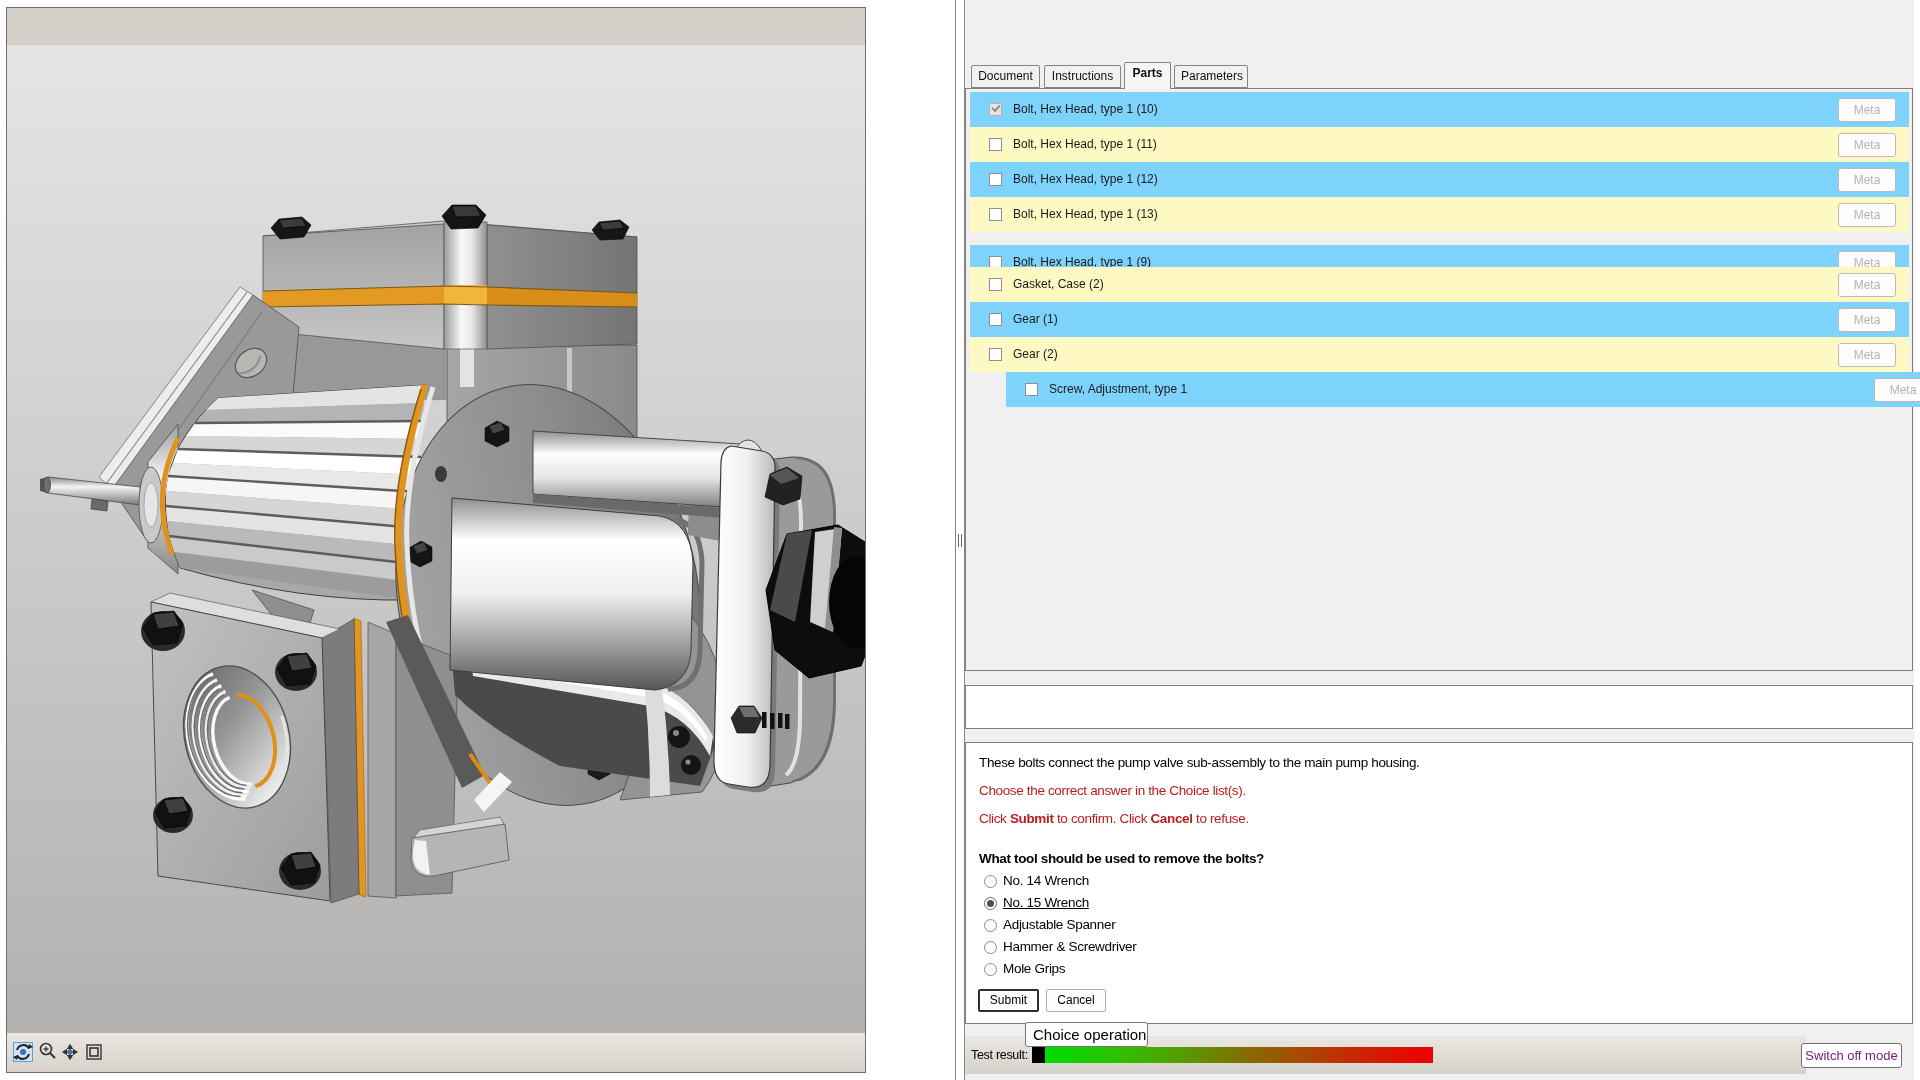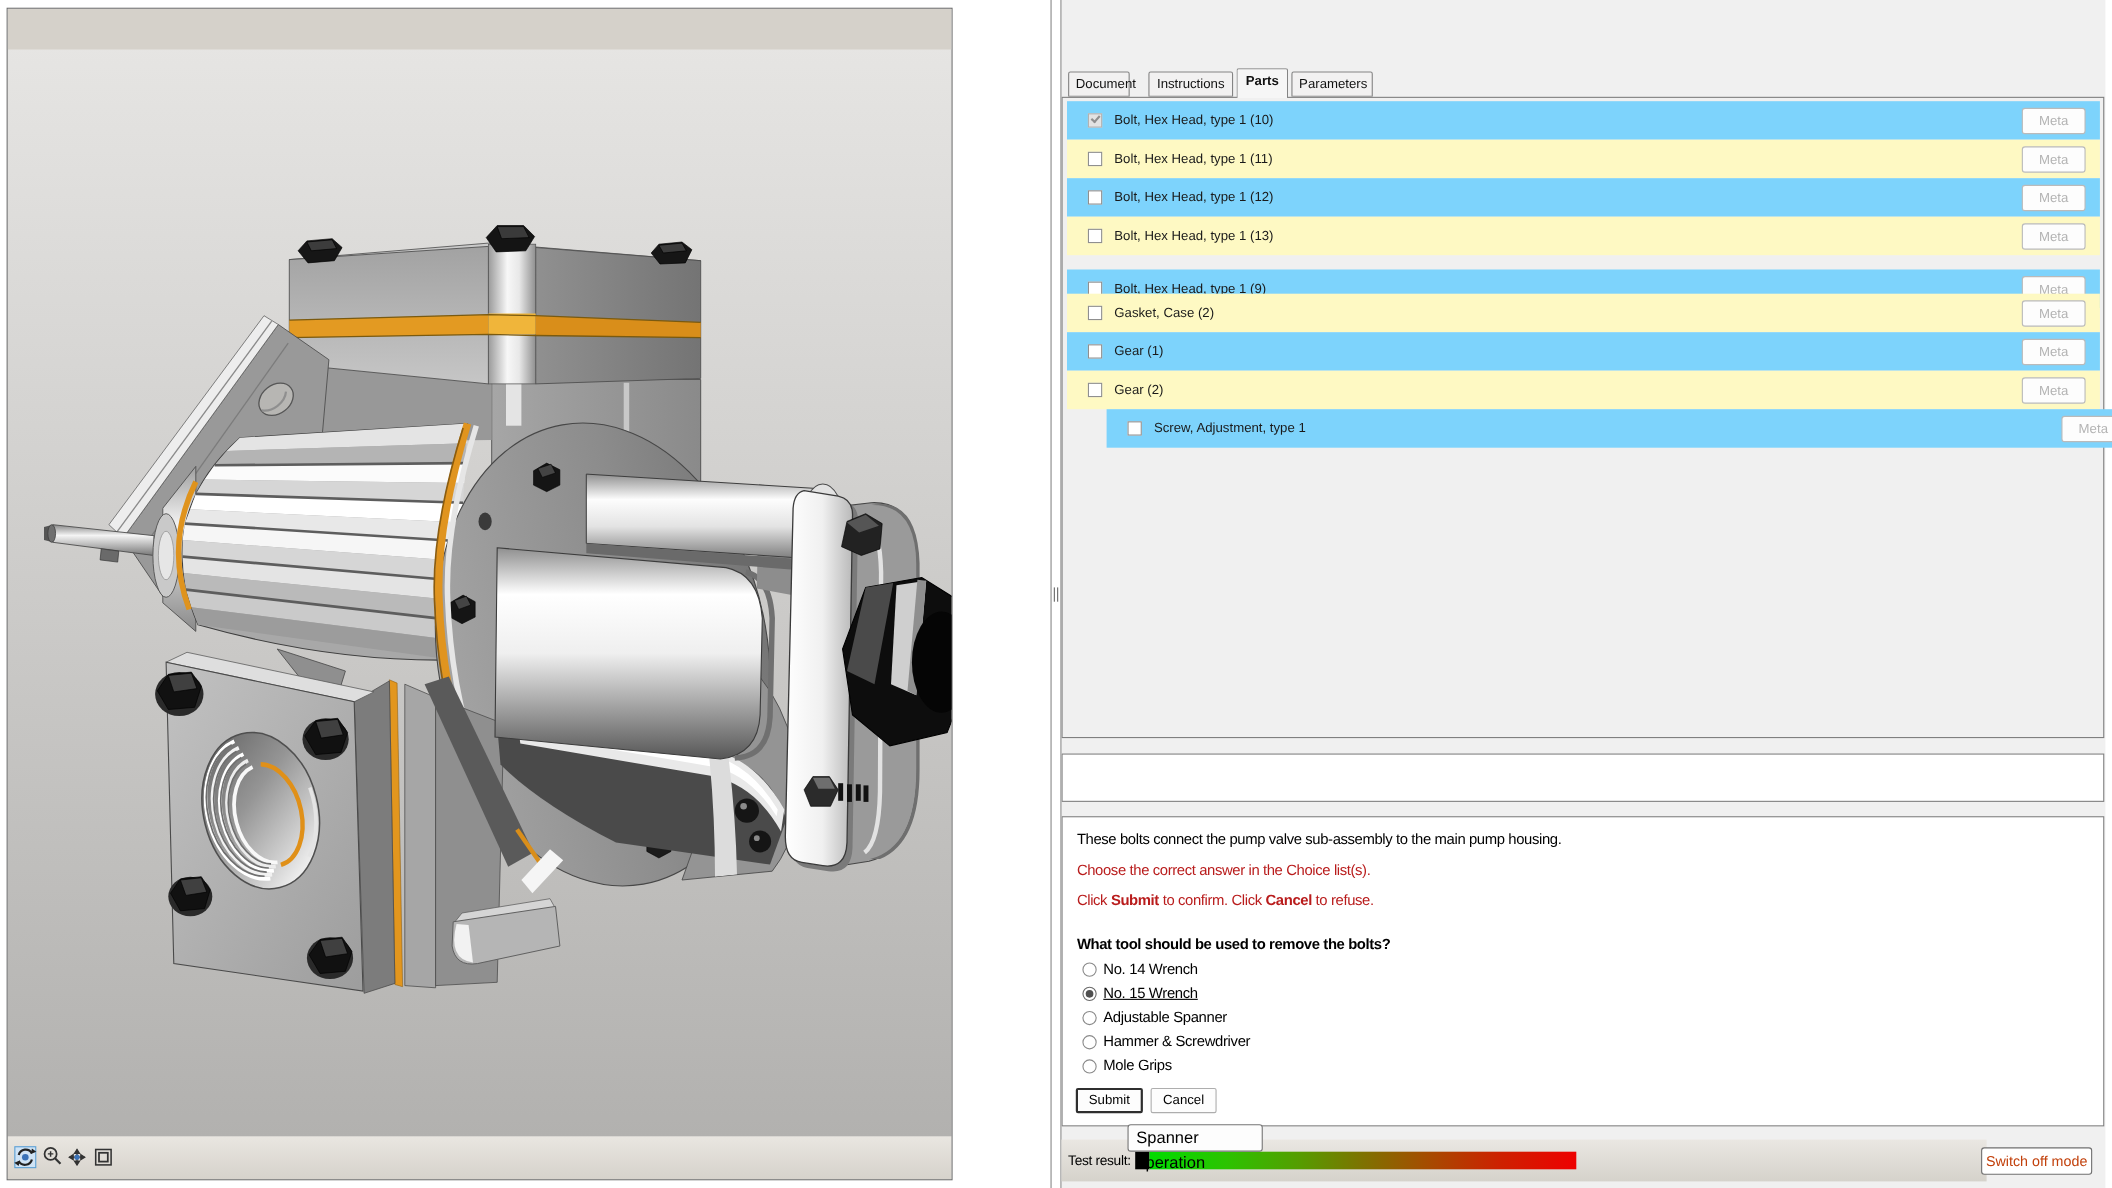--- a/index.html
+++ b/index.html
@@ -64,21 +64,21 @@
          border:1px solid #767676; border-radius:3px; font-size:15px; color:#000; line-height:23px; padding-left:7px; z-index:20; }
 
   
   #bbar { position:absolute; left:965px; top:1036px; width:841px; height:38px;
           background:linear-gradient(#eae7e2,#d5d2cb); }
   #bbar .lbl { position:absolute; left:6px; top:12px; font-size:12.5px; letter-spacing:-0.3px; color:#000; }
   #bbar .blk { position:absolute; left:67px; top:11px; width:13px; height:16px; background:#000; }
   #bbar .grad { position:absolute; left:80px; top:11px; width:388px; height:16px;
         background:linear-gradient(90deg,#00dc00,#2cc300 18%,#559d00 35%,#7e7200 50%,#a54c00 65%,#cd2100 82%,#ee0000); }
   #switch { position:absolute; left:1801px; top:1043px; width:101px; height:25px; background:#fff;
-            border:1px solid #6f6f6f; border-radius:3px; font-size:13px; color:#c2410c; text-align:center; line-height:23px; z-index:21; }
+            border:1px solid #6f6f6f; border-radius:3px; font-size:13px; color:#701a75; text-align:center; line-height:23px; z-index:21; }
 </style>
 </head>
 <body>
 
 <div id="vp">
   <svg id="model" width="1920" height="1080" viewBox="0 0 1920 1080" style="position:absolute; left:-7px; top:-8px;">
     <defs>
       <linearGradient id="gLeftFace" x1="0" y1="0" x2="0" y2="1">
         <stop offset="0" stop-color="#a2a2a2"></stop>
           <stop offset="1" stop-color="#c6c6c6"></stop>
@@ -379,21 +379,21 @@
     </svg>
   </div>
 </div>
 
 <div id="rp"></div>
 <div id="split">
     <div class="h1"></div>
     <div class="h2"></div>
   </div>
 
-<div class="tab" style="left:971px; width:56px;">Document</div>
+<div class="tab" style="left:971px; width:69px;">Document</div>
 <div class="tab" style="left:1044px; width:77px;">Instructions</div>
 <div class="tab active" style="left:1124px; width:47px;">Parts</div>
 <div class="tab" style="left:1174px; width:74px;">Parameters</div>
 
 <div id="parts">
   <div class="row dark" style="top:3px;">
       <div class="cb checked"></div>
       <div class="rowtxt">Bolt, Hex Head, type 1 (10)</div>
       <div class="meta">Meta</div>
     </div>
@@ -453,20 +453,20 @@
   <div class="radio" style="top:176px;"></div>
     <div class="rlab" style="top:174px;">Adjustable Spanner</div>
   <div class="radio" style="top:198px;"></div>
     <div class="rlab" style="top:196px;">Hammer &amp; Screwdriver</div>
   <div class="radio" style="top:220px;"></div>
     <div class="rlab" style="top:218px;">Mole Grips</div>
   <div class="btn" id="submitbtn">Submit</div>
   <div class="btn" id="cancelbtn">Cancel</div>
 </div>
 
-<div id="tip">Spanner operation</div>
+<div id="tip">Choice operation</div>
 
 <div id="bbar">
   <div class="lbl">Test result:</div>
   <div class="blk"></div>
   <div class="grad"></div>
 </div>
 <div id="switch">Switch off mode</div>
 
 </body></html>

